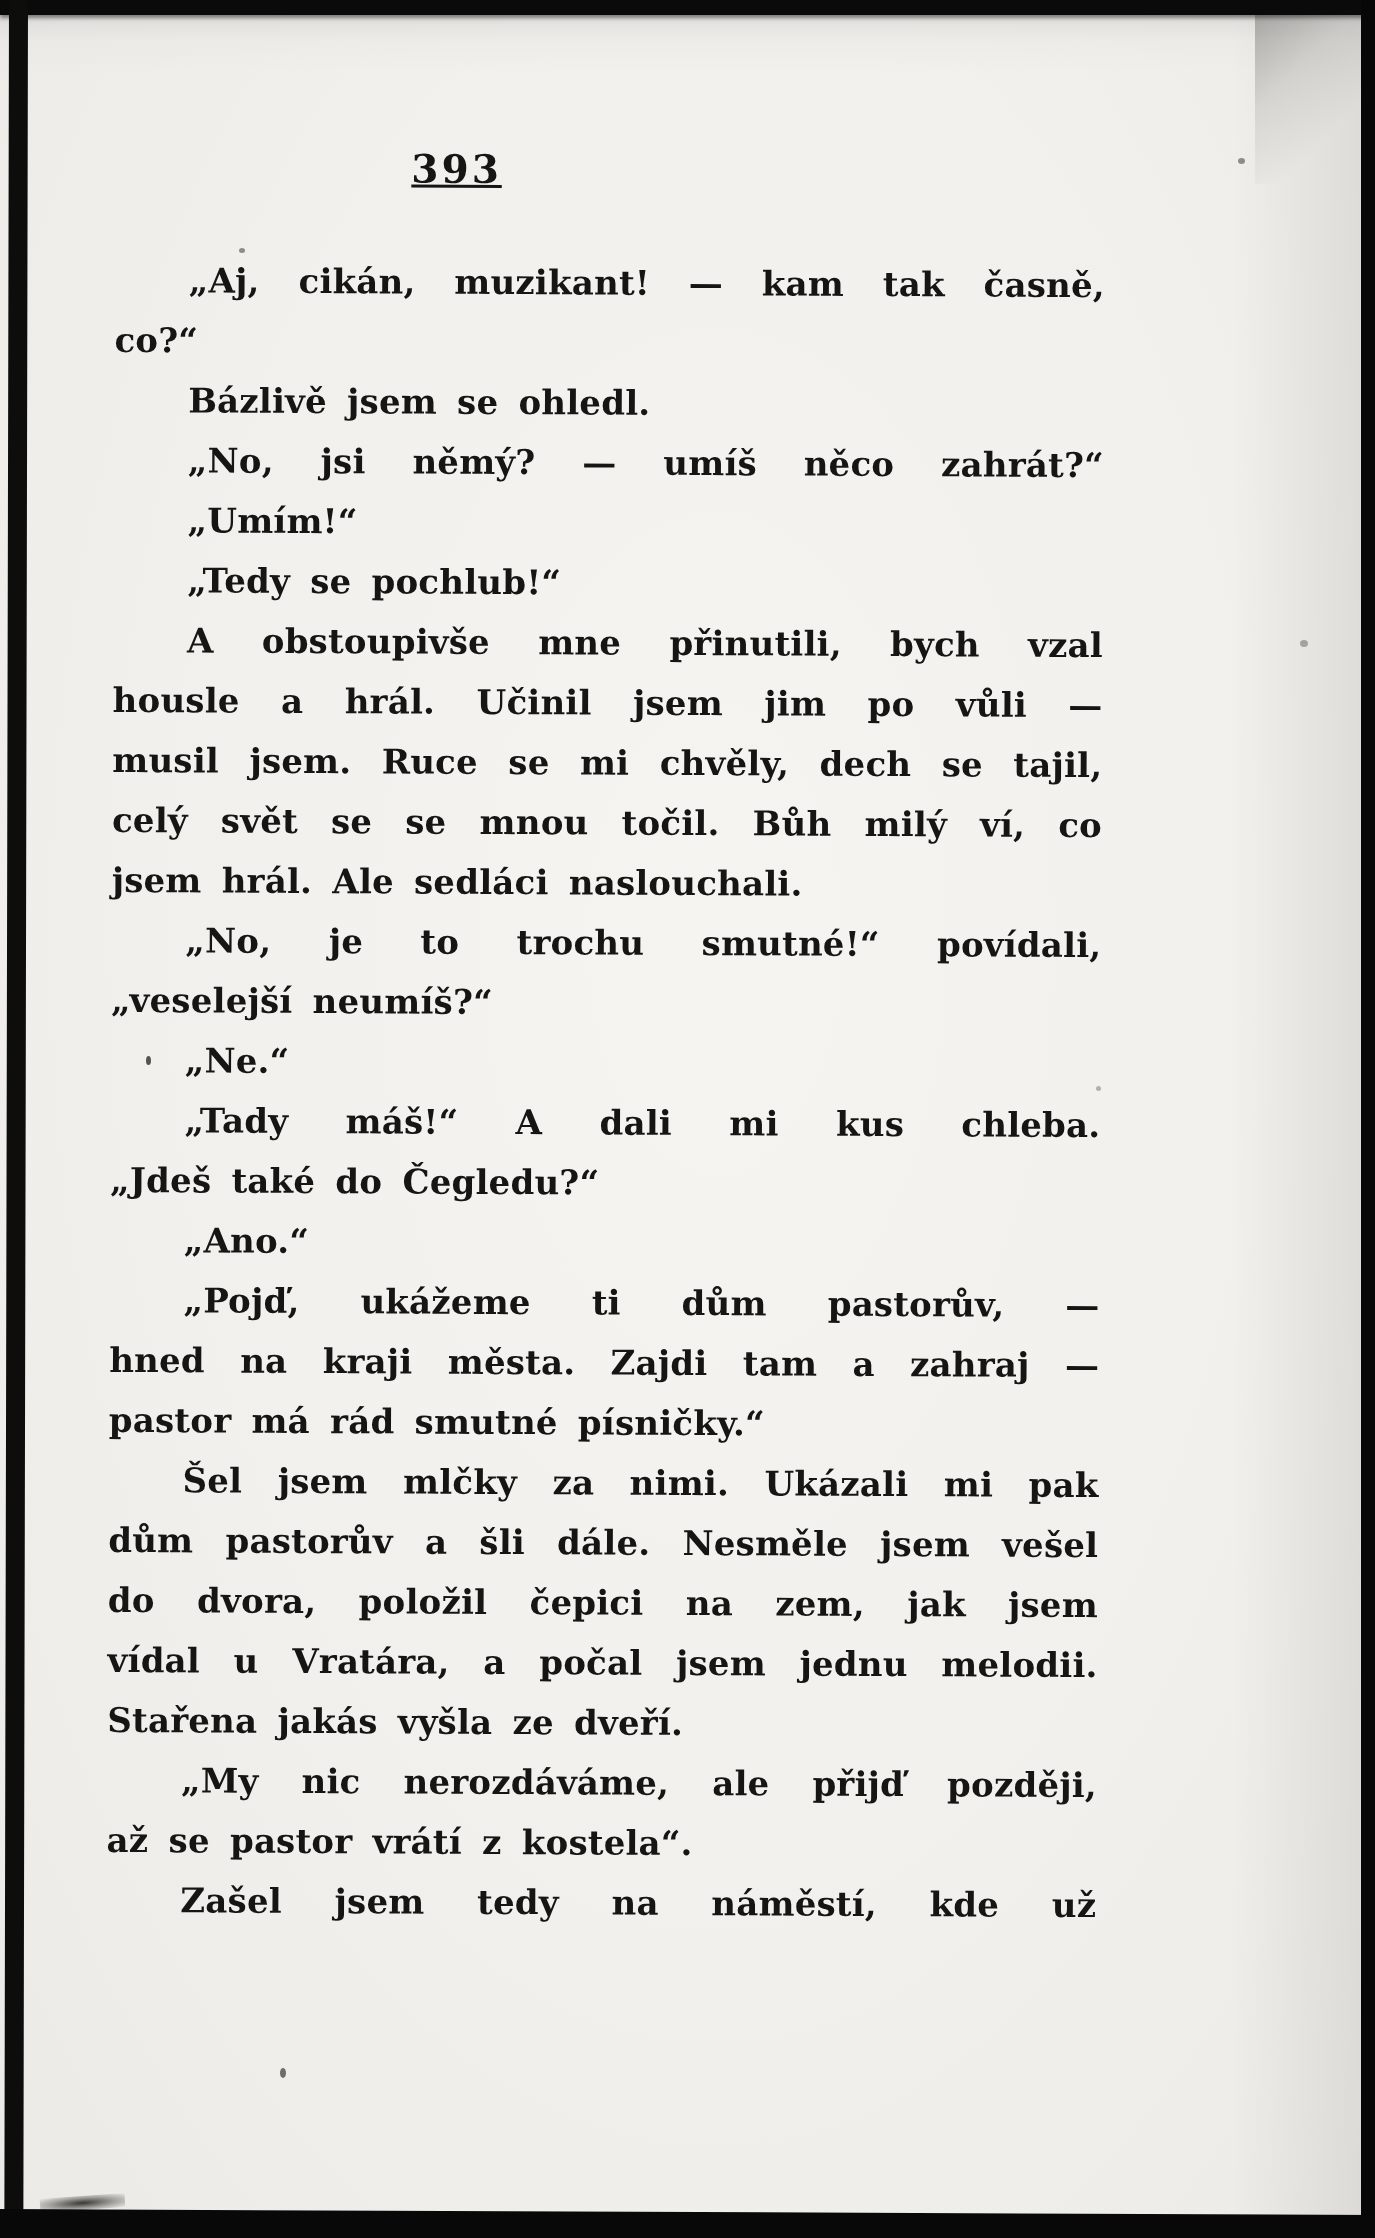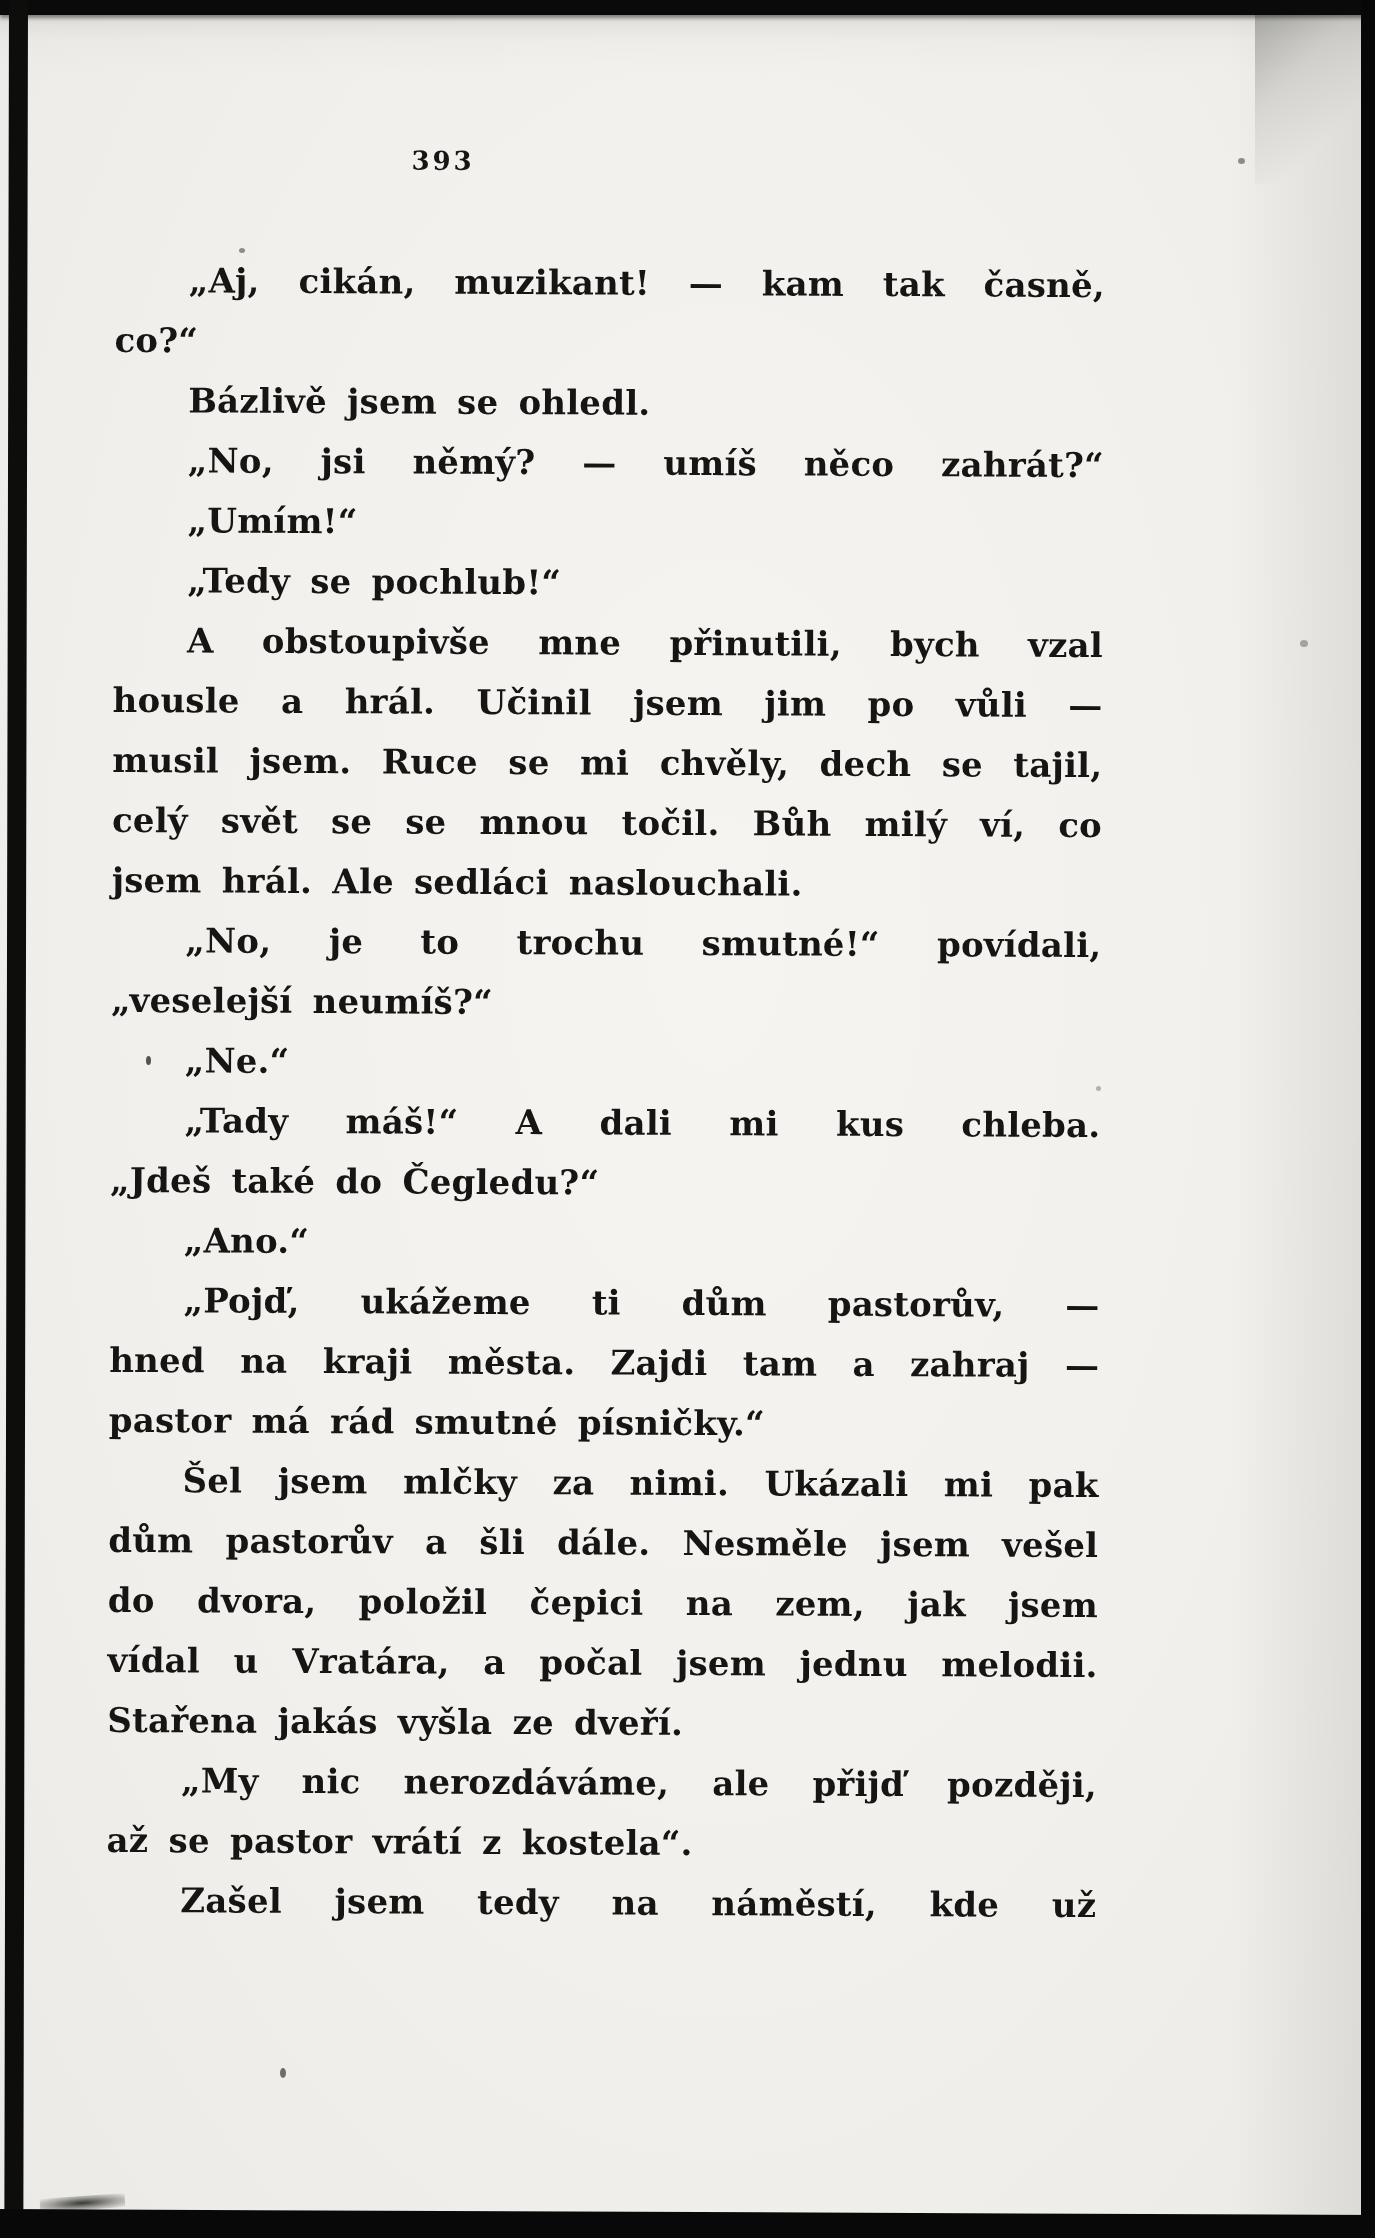--- a/index.html
+++ b/index.html
@@ -88,24 +88,25 @@
   .speck.s1 { left: 239px; top: 248px; width: 6px; height: 5px; }
   .speck.s2 { left: 146px; top: 1056px; width: 5px; height: 9px; background: #55534f; }
   .speck.s3 { left: 280px; top: 2068px; width: 6px; height: 10px; background: #6f6d69; }
   .speck.s4 { left: 1238px; top: 158px; width: 7px; height: 6px; }
   .speck.s5 { left: 1300px; top: 640px; width: 8px; height: 7px; background: #a3a29e; }
   .speck.s6 { left: 1096px; top: 1086px; width: 5px; height: 5px; background: #b2b1ad; }
   
   .pnum {
     position: absolute;
     left: 296px; top: -106px;
-    font-size: 26px;
+    font-size: 39px;
     font-weight: 700;
     letter-spacing: 3px;
     color: #171514;
+    text-decoration: underline;
   }
   
   .content {
     position: absolute;
     left: 115px; top: 250px;
     width: 990px;
     transform: rotate(0.3deg);
     transform-origin: 0 0;
     color: #171514;
   }

